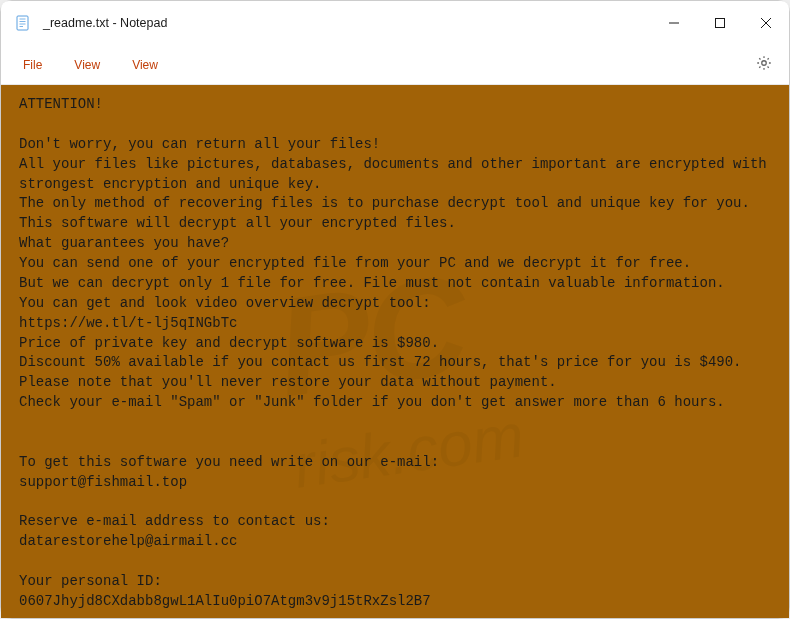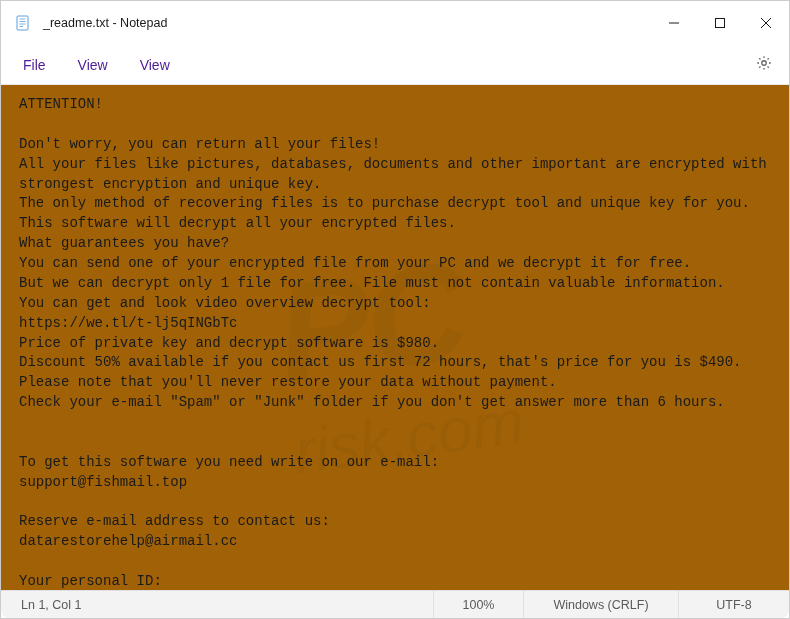--- a/index.html
+++ b/index.html
@@ -8,21 +8,21 @@
       height: 619px;
       font-family: "Segoe UI", Tahoma, sans-serif;
       background: #f0f0f0;
       overflow: hidden;
     }
     .window {
       width: 790px;
       height: 619px;
       background: #ffffff;
       border: 1px solid #cccccc;
-      border-radius: 0;
+      border-radius: 12px;
       display: flex;
       flex-direction: column;
       box-shadow: 0 2px 10px rgba(0,0,0,0.08);
     }
     .titlebar {
       height: 44px;
       display: flex;
       align-items: center;
       padding: 0 0 0 14px;
       background: #ffffff;
@@ -57,22 +57,22 @@
     .menubar {
       height: 40px;
       display: flex;
       align-items: center;
       padding: 0 6px;
       background: #ffffff;
       border-bottom: 1px solid #e8e8e8;
     }
     .menu-item {
       padding: 6px 16px;
-      font-size: 14px;
-      color: #4c1d95;
+      font-size: 12px;
+      color: #c2410c;
       cursor: pointer;
       border-radius: 4px;
     }
     .settings-gear {
       margin-left: auto;
       padding: 6px 10px;
       cursor: pointer;
       color: #666;
     }
     .settings-gear svg { width: 18px; height: 18px; }
@@ -202,20 +202,14 @@
 
 To get this software you need write on our e-mail:
 support@fishmail.top
 
 Reserve e-mail address to contact us:
 datarestorehelp@airmail.cc
 
 Your personal ID:
 0607Jhyjd8CXdabb8gwL1AlIu0piO7Atgm3v9j15tRxZsl2B7</span><div class="watermark">PC<span class="sub">risk.com</span></div></div>
 
-  <div class="statusbar">
-    <div class="status-seg position">Ln 1, Col 1</div>
-    <div class="status-seg zoom">100%</div>
-    <div class="status-seg eol">Windows (CRLF)</div>
-    <div class="status-seg enc">UTF-8</div>
-  </div>
 
 </div>
 
 </body></html>

